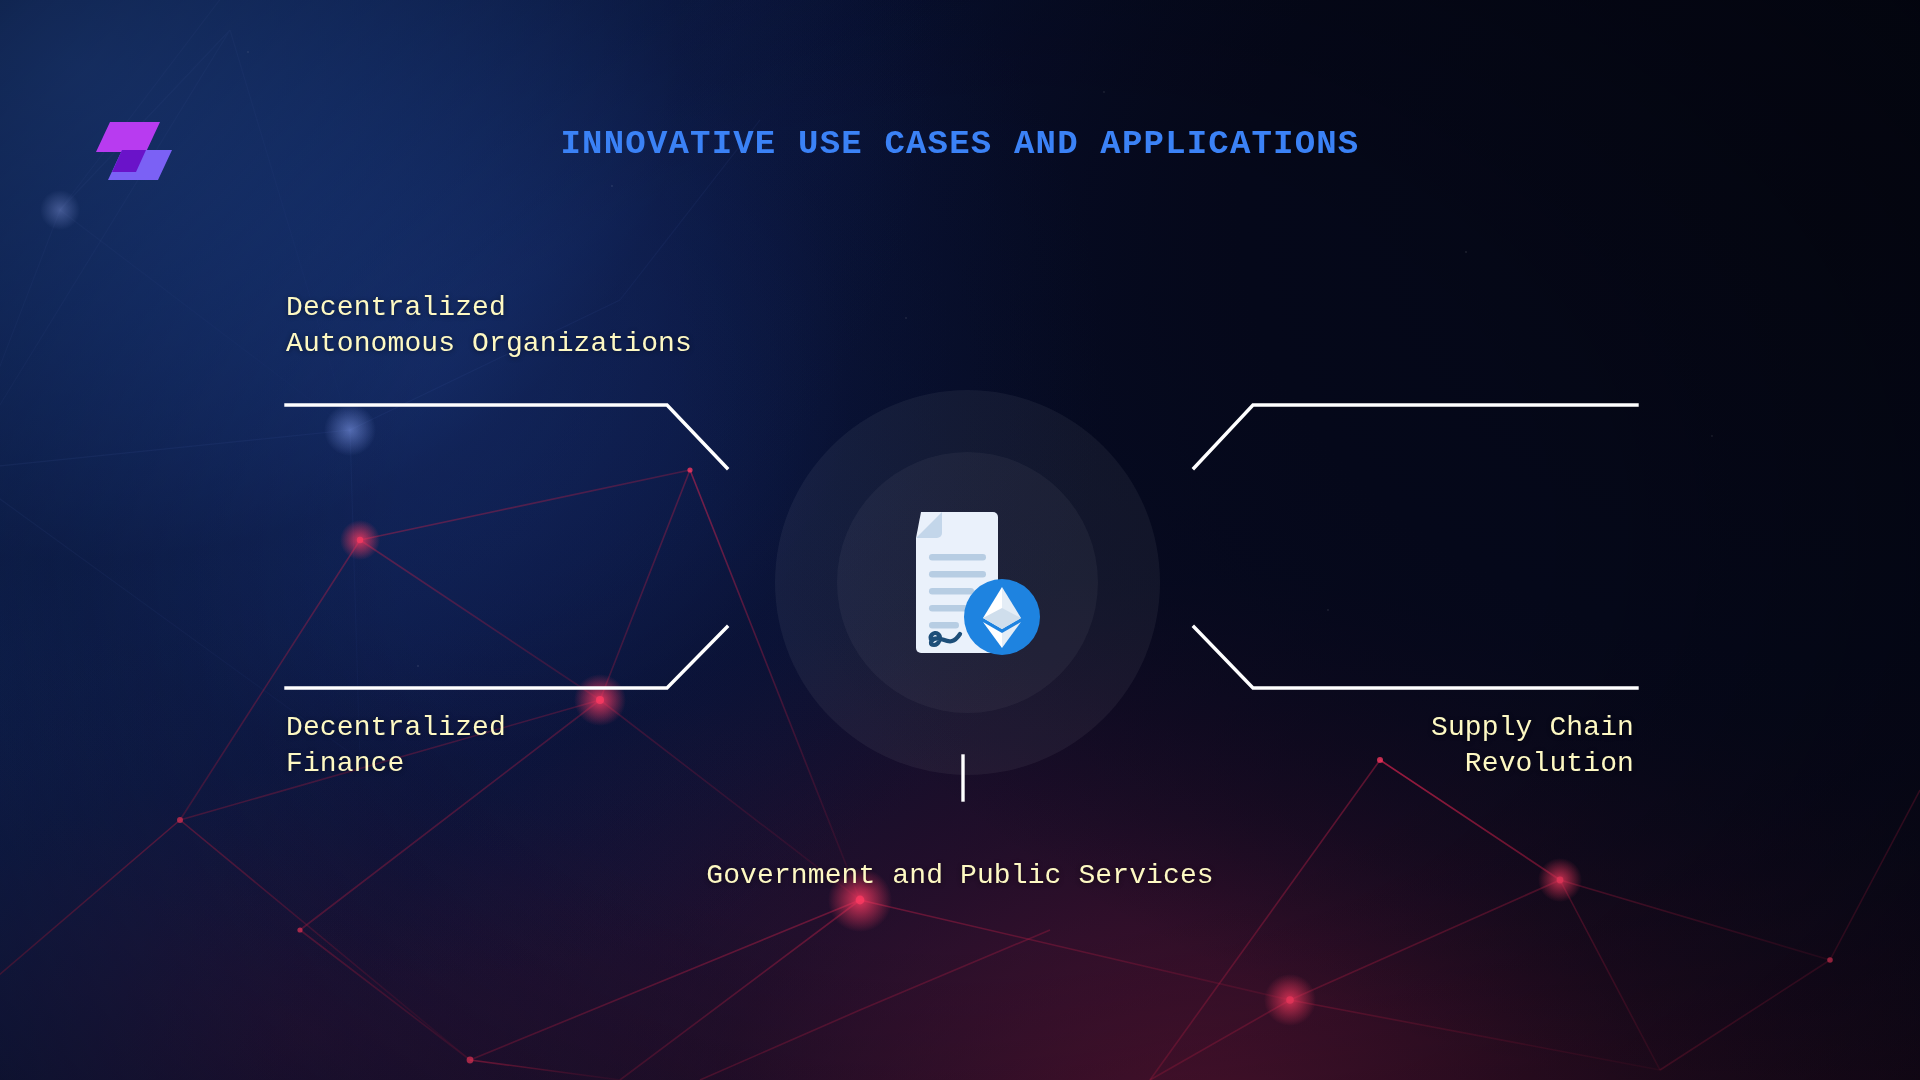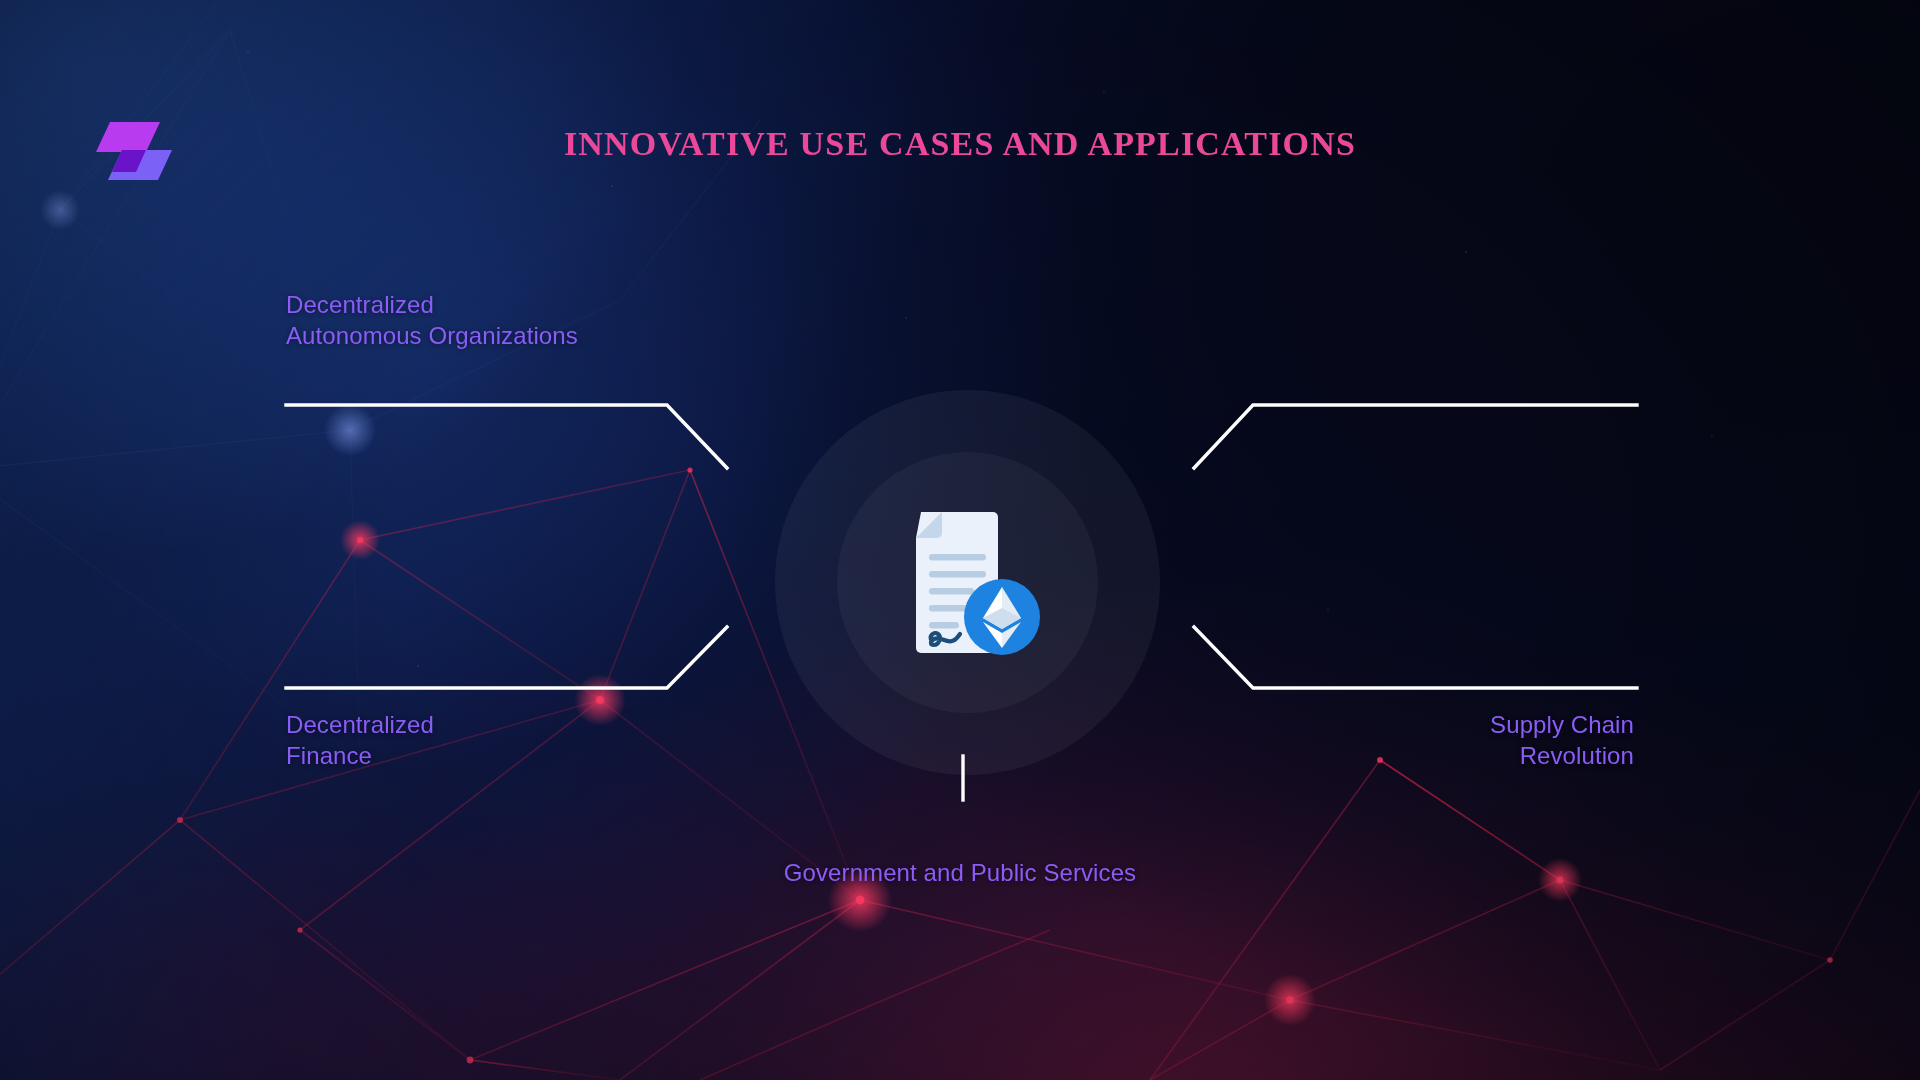--- a/index.html
+++ b/index.html
@@ -43,23 +43,23 @@
     width:92px; height:66px;
   }
 
   #slide-title {
     position:absolute;
     left:0; right:0; top:125px;
     text-align:center;
     font-size:34px;
     font-weight:700;
     letter-spacing:0.035em;
-    color:#ec4899;
+    color:#3b82f6;
     text-transform:uppercase;
-    font-family:Liberation Serif, serif;
+    font-family:Liberation Mono, monospace;
   }
 
   
   #center-emblem {
     position:absolute;
     left:775px; top:390px;
     width:385px; height:385px;
   }
   .halo {
     position:absolute; border-radius:50%;
@@ -80,27 +80,27 @@
 
   
   #connectors {
     position:absolute; inset:0;
     pointer-events:none;
   }
 
   
   .node-label {
     position:absolute;
-    color:#8b5cf6;
-    font-size:24px;
+    color:#fef9c3;
+    font-size:28px;
     line-height:1.28;
     font-weight:400;
     letter-spacing:0.004em;
     white-space:pre-line;
-    font-family:Liberation Sans, sans-serif;
+    font-family:Liberation Mono, monospace;
     text-shadow:0 1px 5px rgba(0,0,0,0.45);
   }
   .label-left   { text-align:left; }
   .label-right  { text-align:right; }
   .label-center { text-align:center; }
 
   #label-dao       { left:286px;  top:290px;  width:560px; }
   #label-defi      { left:286px;  top:710px;  width:560px; }
   #label-nft       { right:286px; top:290px;  width:620px; }
   #label-supply    { right:286px; top:710px;  width:560px; }

